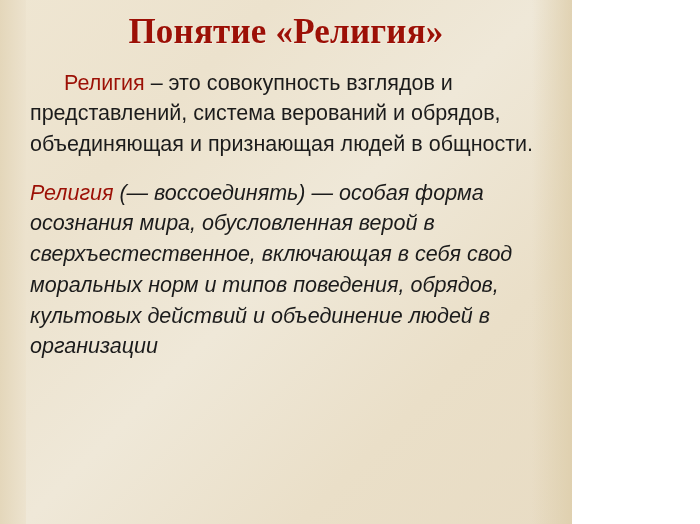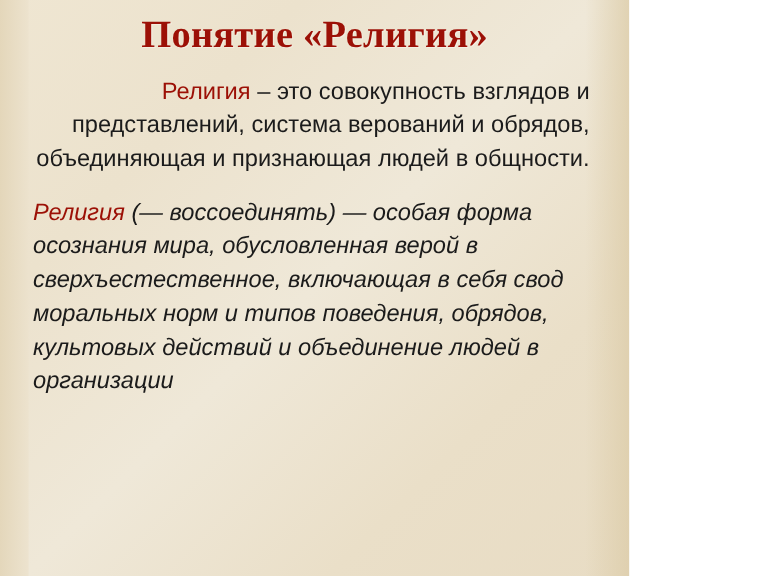--- a/index.html
+++ b/index.html
@@ -58,21 +58,20 @@
   }
   .para {
     color: #1b1b1b;
     font-size: 21.5px;
     line-height: 1.43;
     margin: 0 0 6px 0;
     text-align: left;
   }
   .para.first {
     text-indent: 34px;
-    text-align: right;
   }
   .para.second {
     margin-top: 18px;
     font-style: italic;
   }
   .kw {
     color: #9c1006;
   }
 </style>
 </head>

